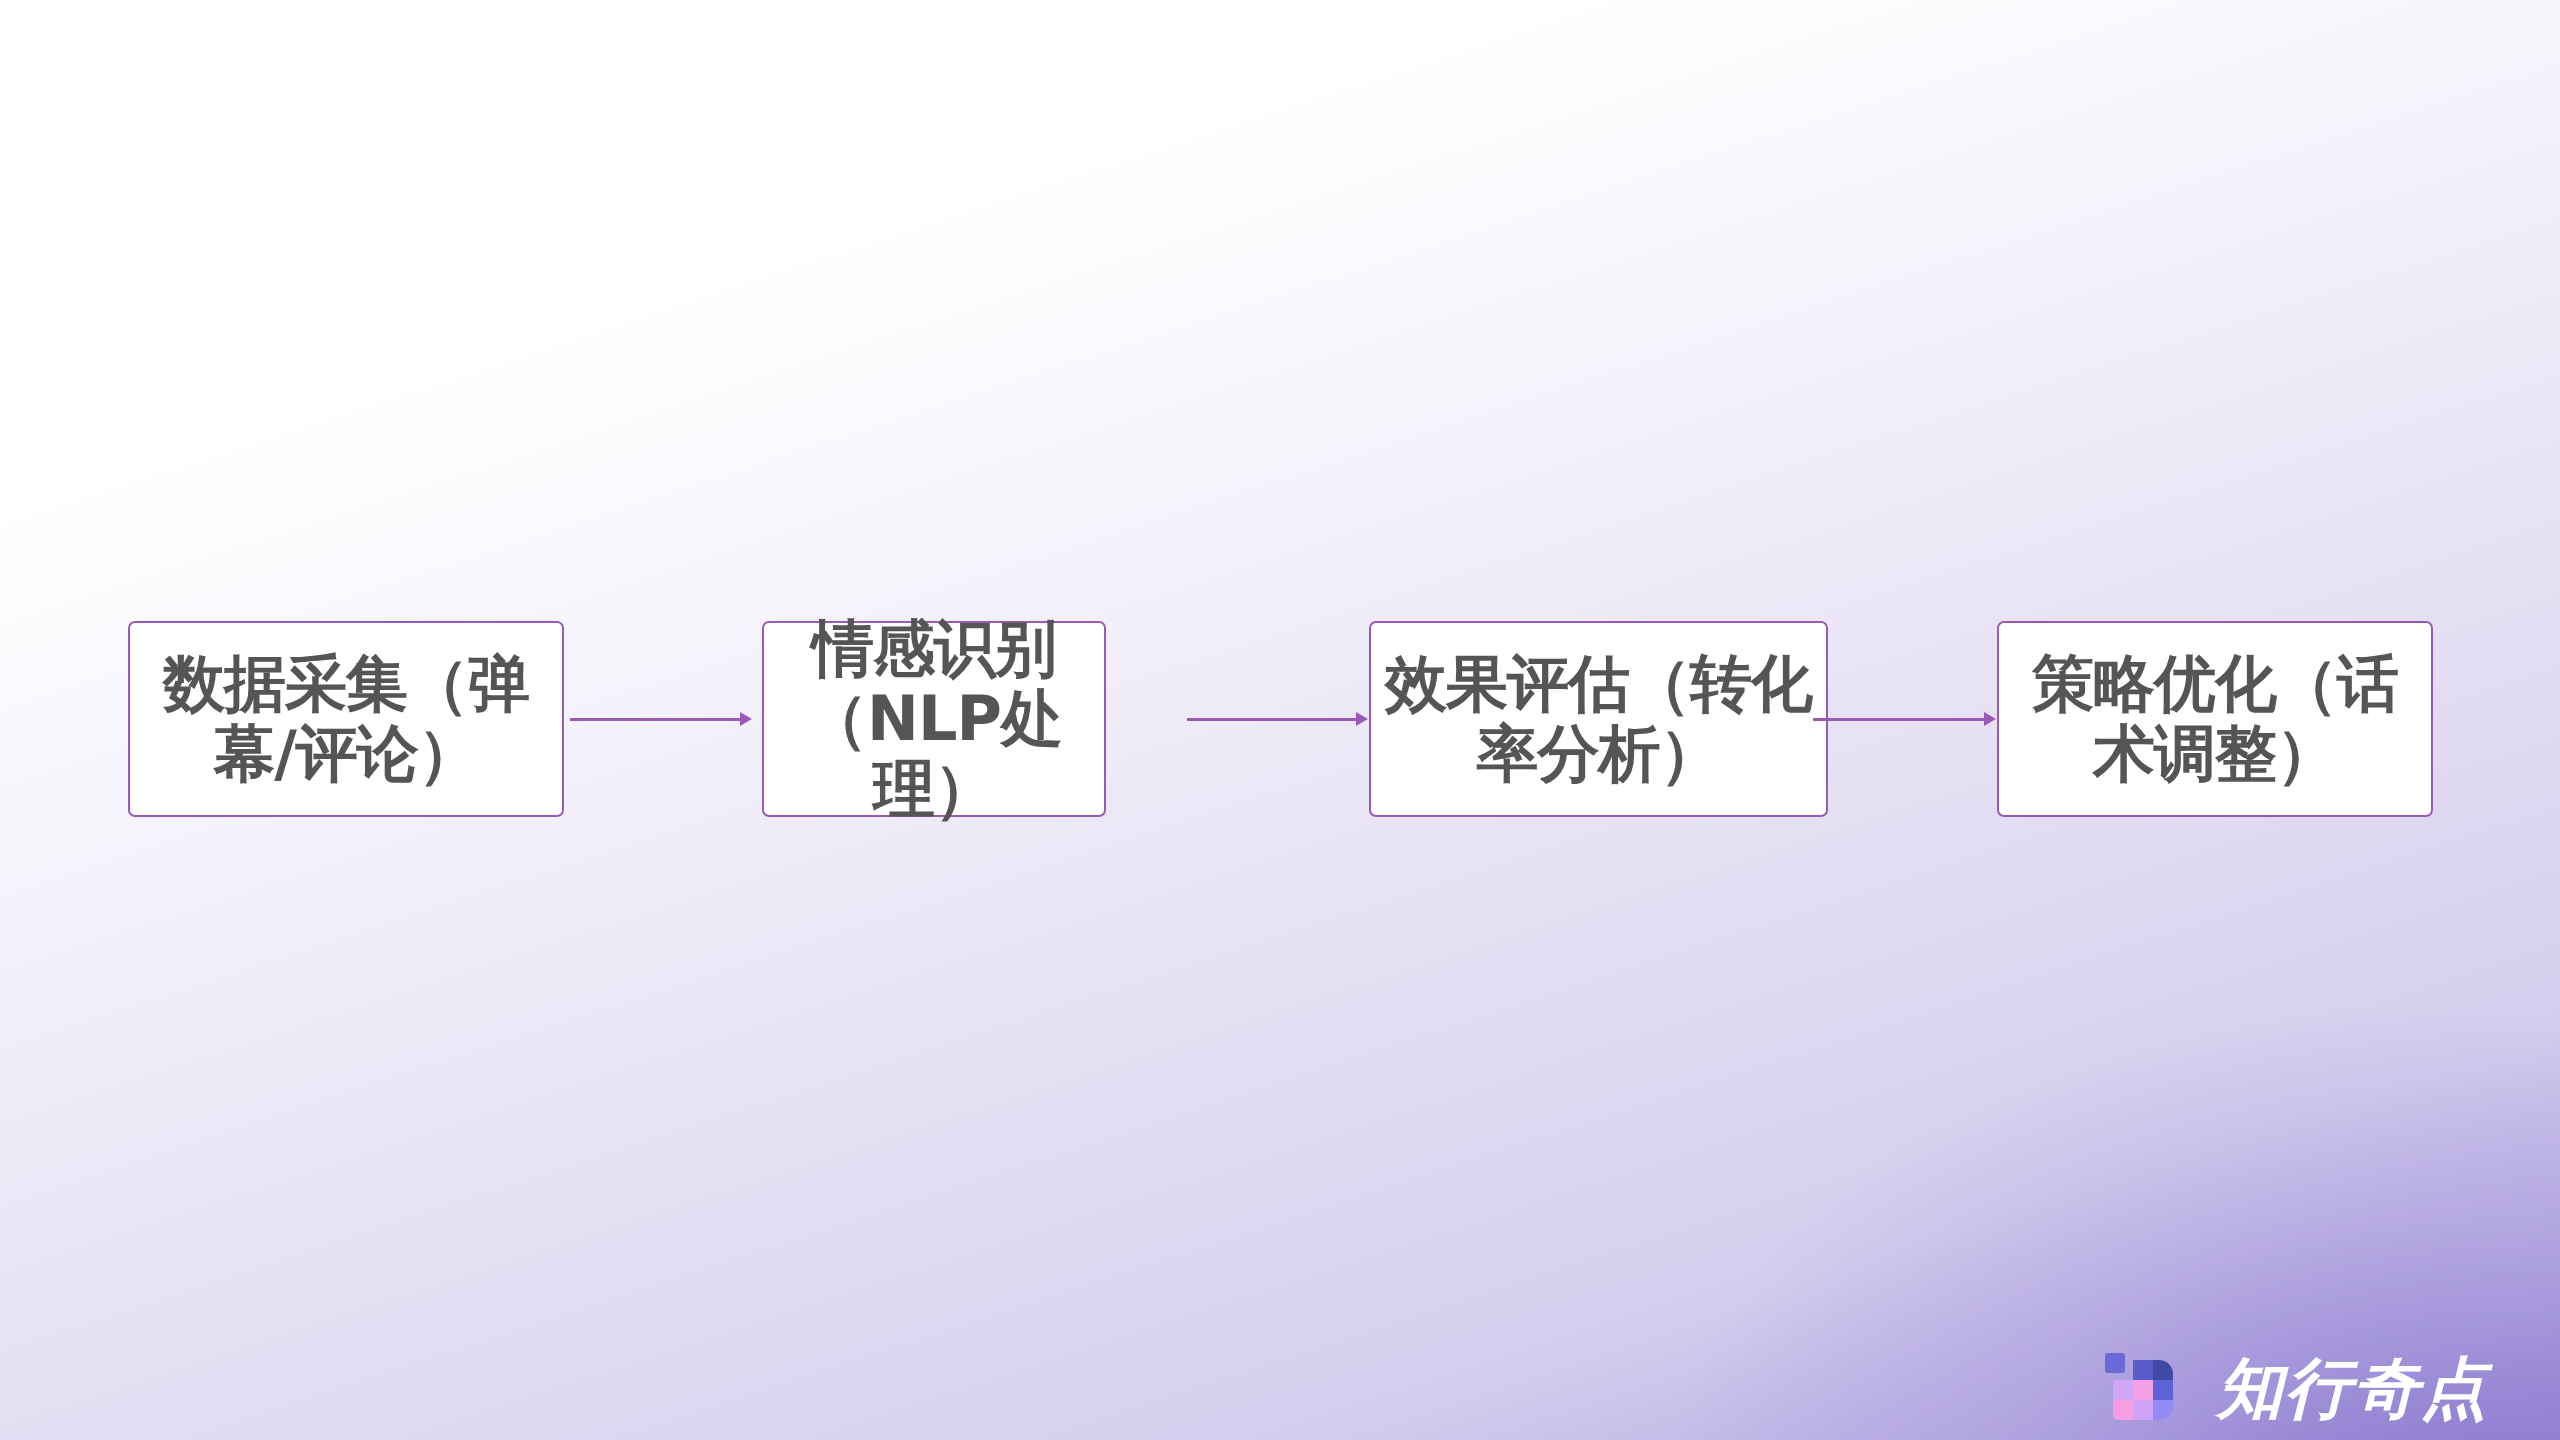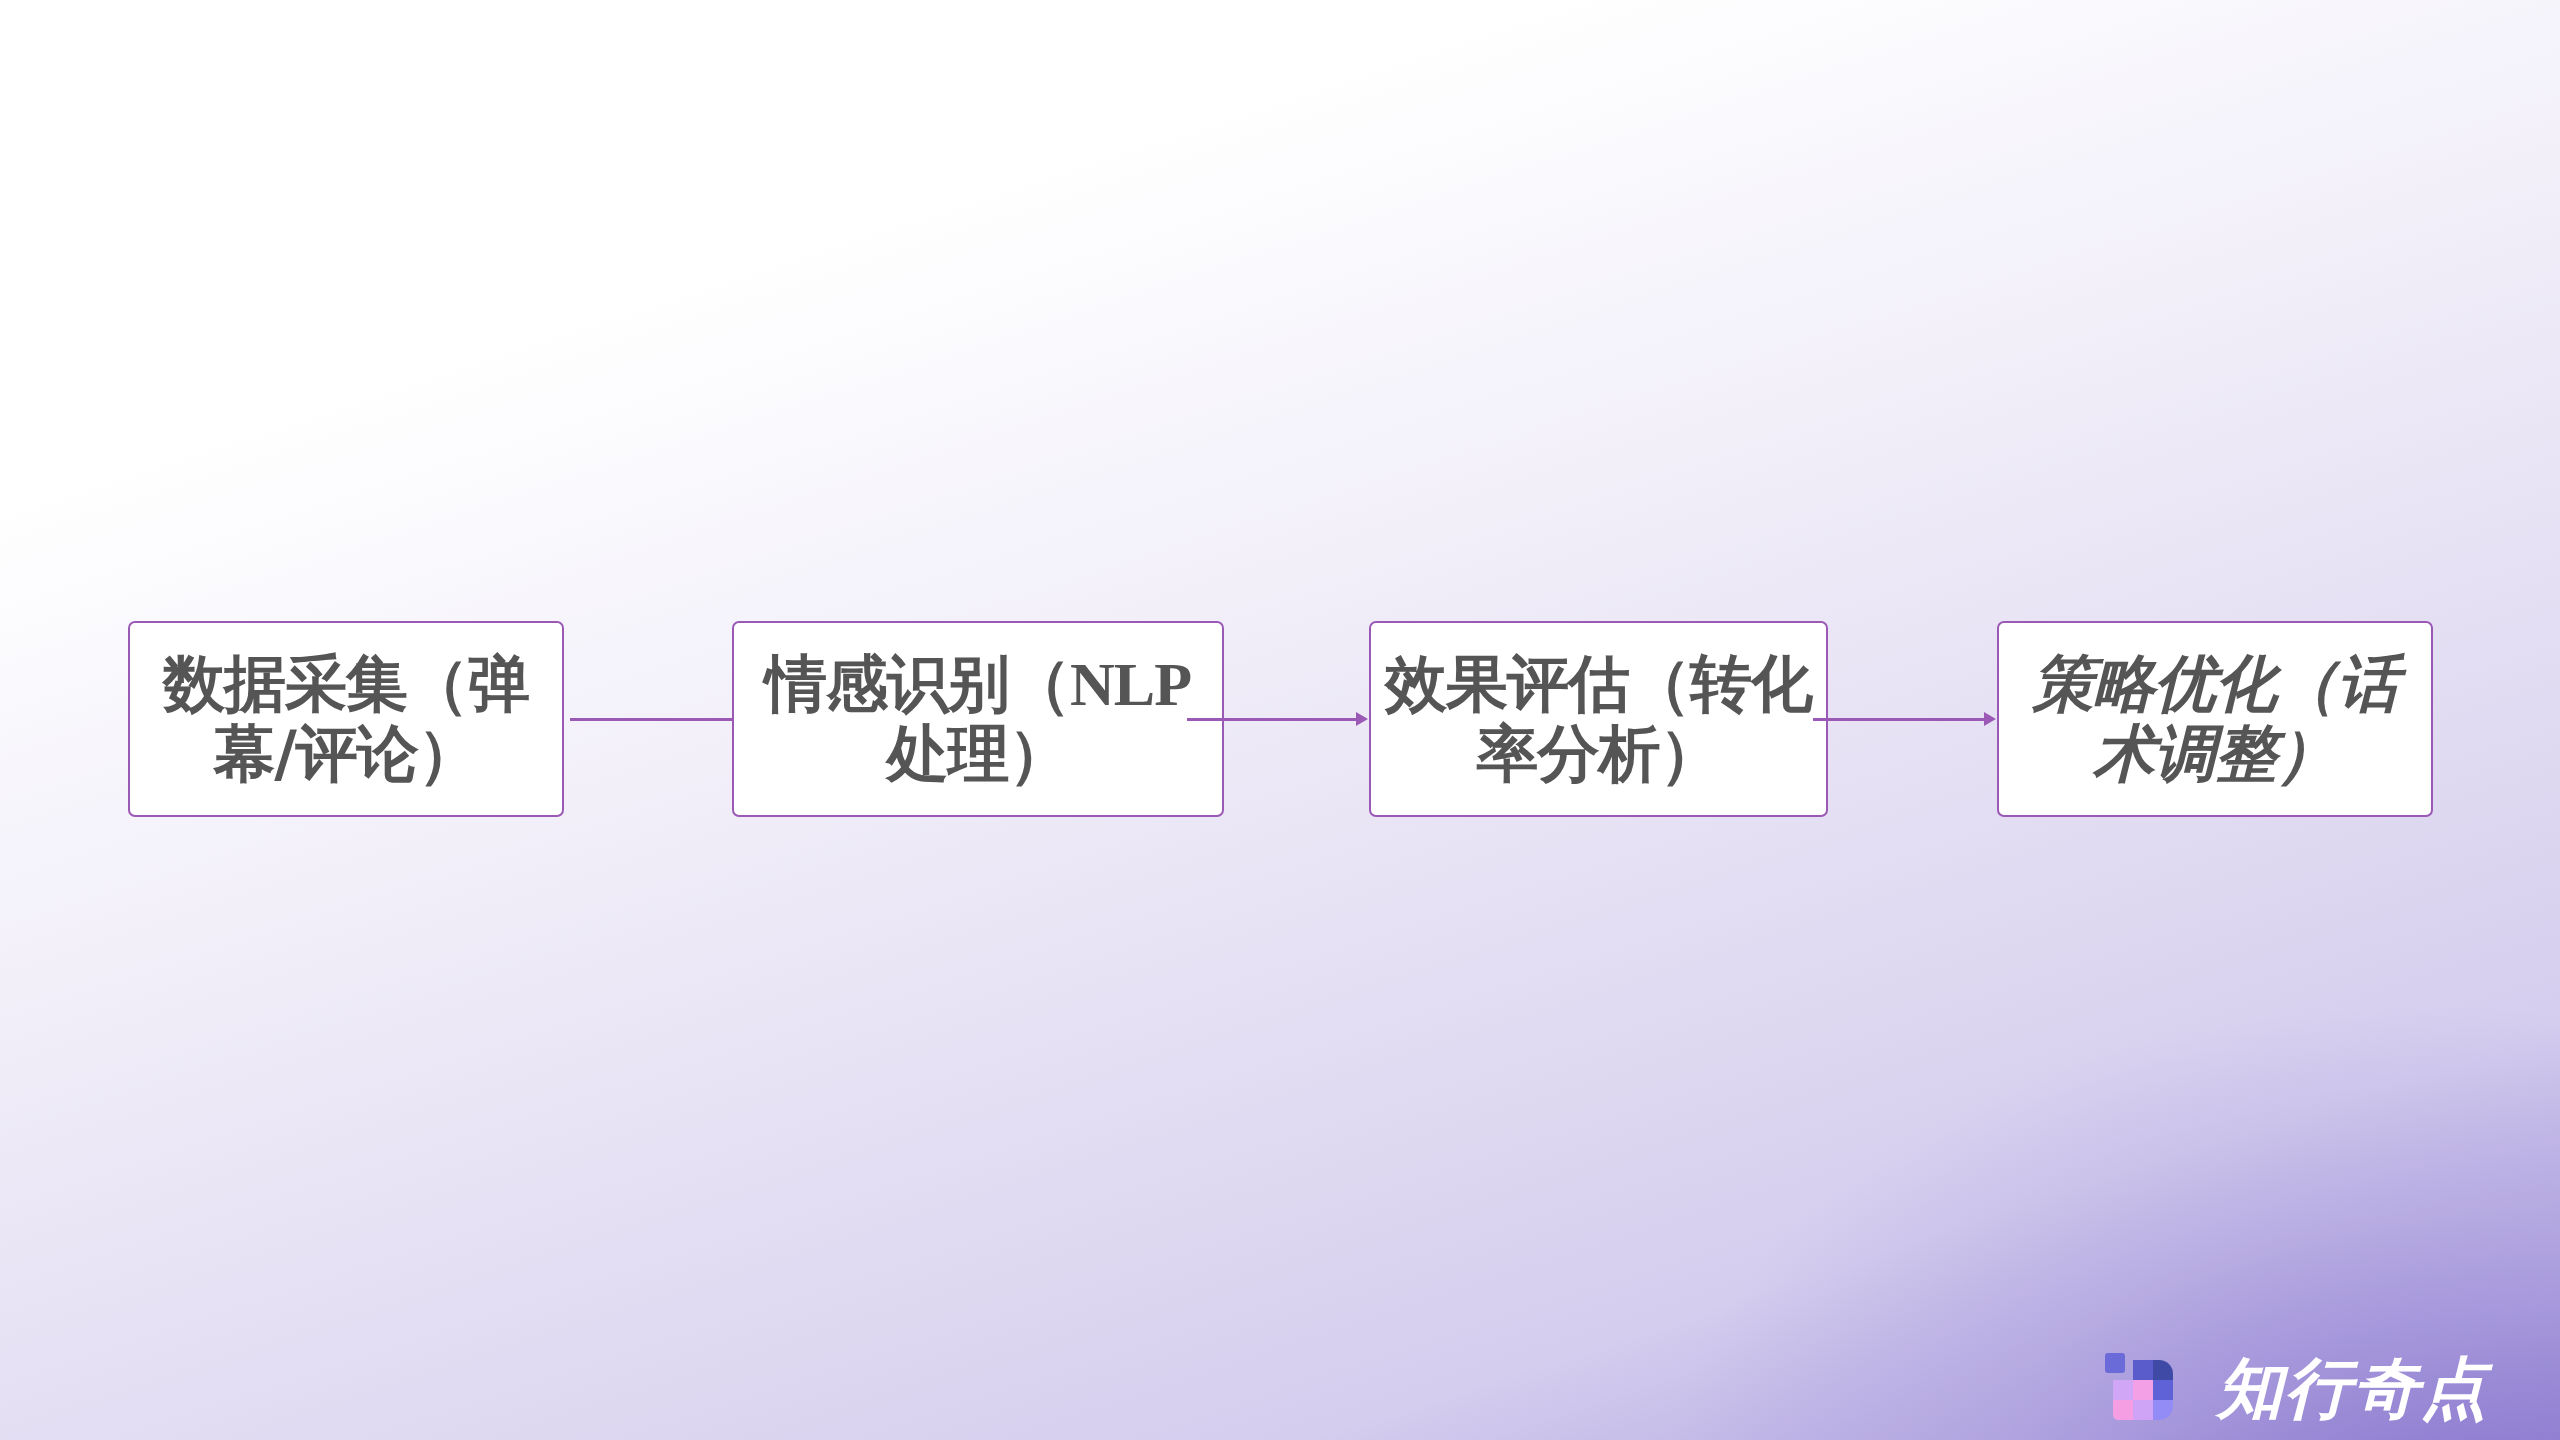--- a/index.html
+++ b/index.html
@@ -40,31 +40,31 @@
 </head>
 <body>
 
 <div class="glow"></div>
 
 <div class="box" style="left:128px; width:436px;">
   <span>数据采集（弹幕/评论）</span>
 </div>
 <div class="arrow" style="left:570px; width:170px;"></div>
 
-<div class="box" style="left:732px; width:492px;font-family:Liberation Serif, serif;">
+<div class="box" style="left:762px; width:344px;">
   <span>情感识别（NLP处理）</span>
 </div>
 <div class="arrow" style="left:1187px; width:169px;"></div>
 
 <div class="box" style="left:1369px; width:459px;">
   <span>效果评估（转化率分析）</span>
 </div>
 <div class="arrow" style="left:1813px; width:171px;"></div>
 
-<div class="box" style="left:1997px; width:436px;font-style:italic;">
+<div class="box" style="left:1997px; width:436px;">
   <span>策略优化（话术调整）</span>
 </div>
 
 <div class="logo">
   <div class="logo-icon">
     <i style="left:0;top:0;background:#6a6ad8;border-radius:3px;"></i>
     <i style="left:28px;top:7px;background:#5a5ccc;"></i>
     <i style="left:48px;top:7px;background:#3f4aa6;border-top-right-radius:14px;"></i>
     <i style="left:8px;top:27px;background:#d2a6f7;"></i>
     <i style="left:28px;top:27px;background:#f4a0e6;"></i>

